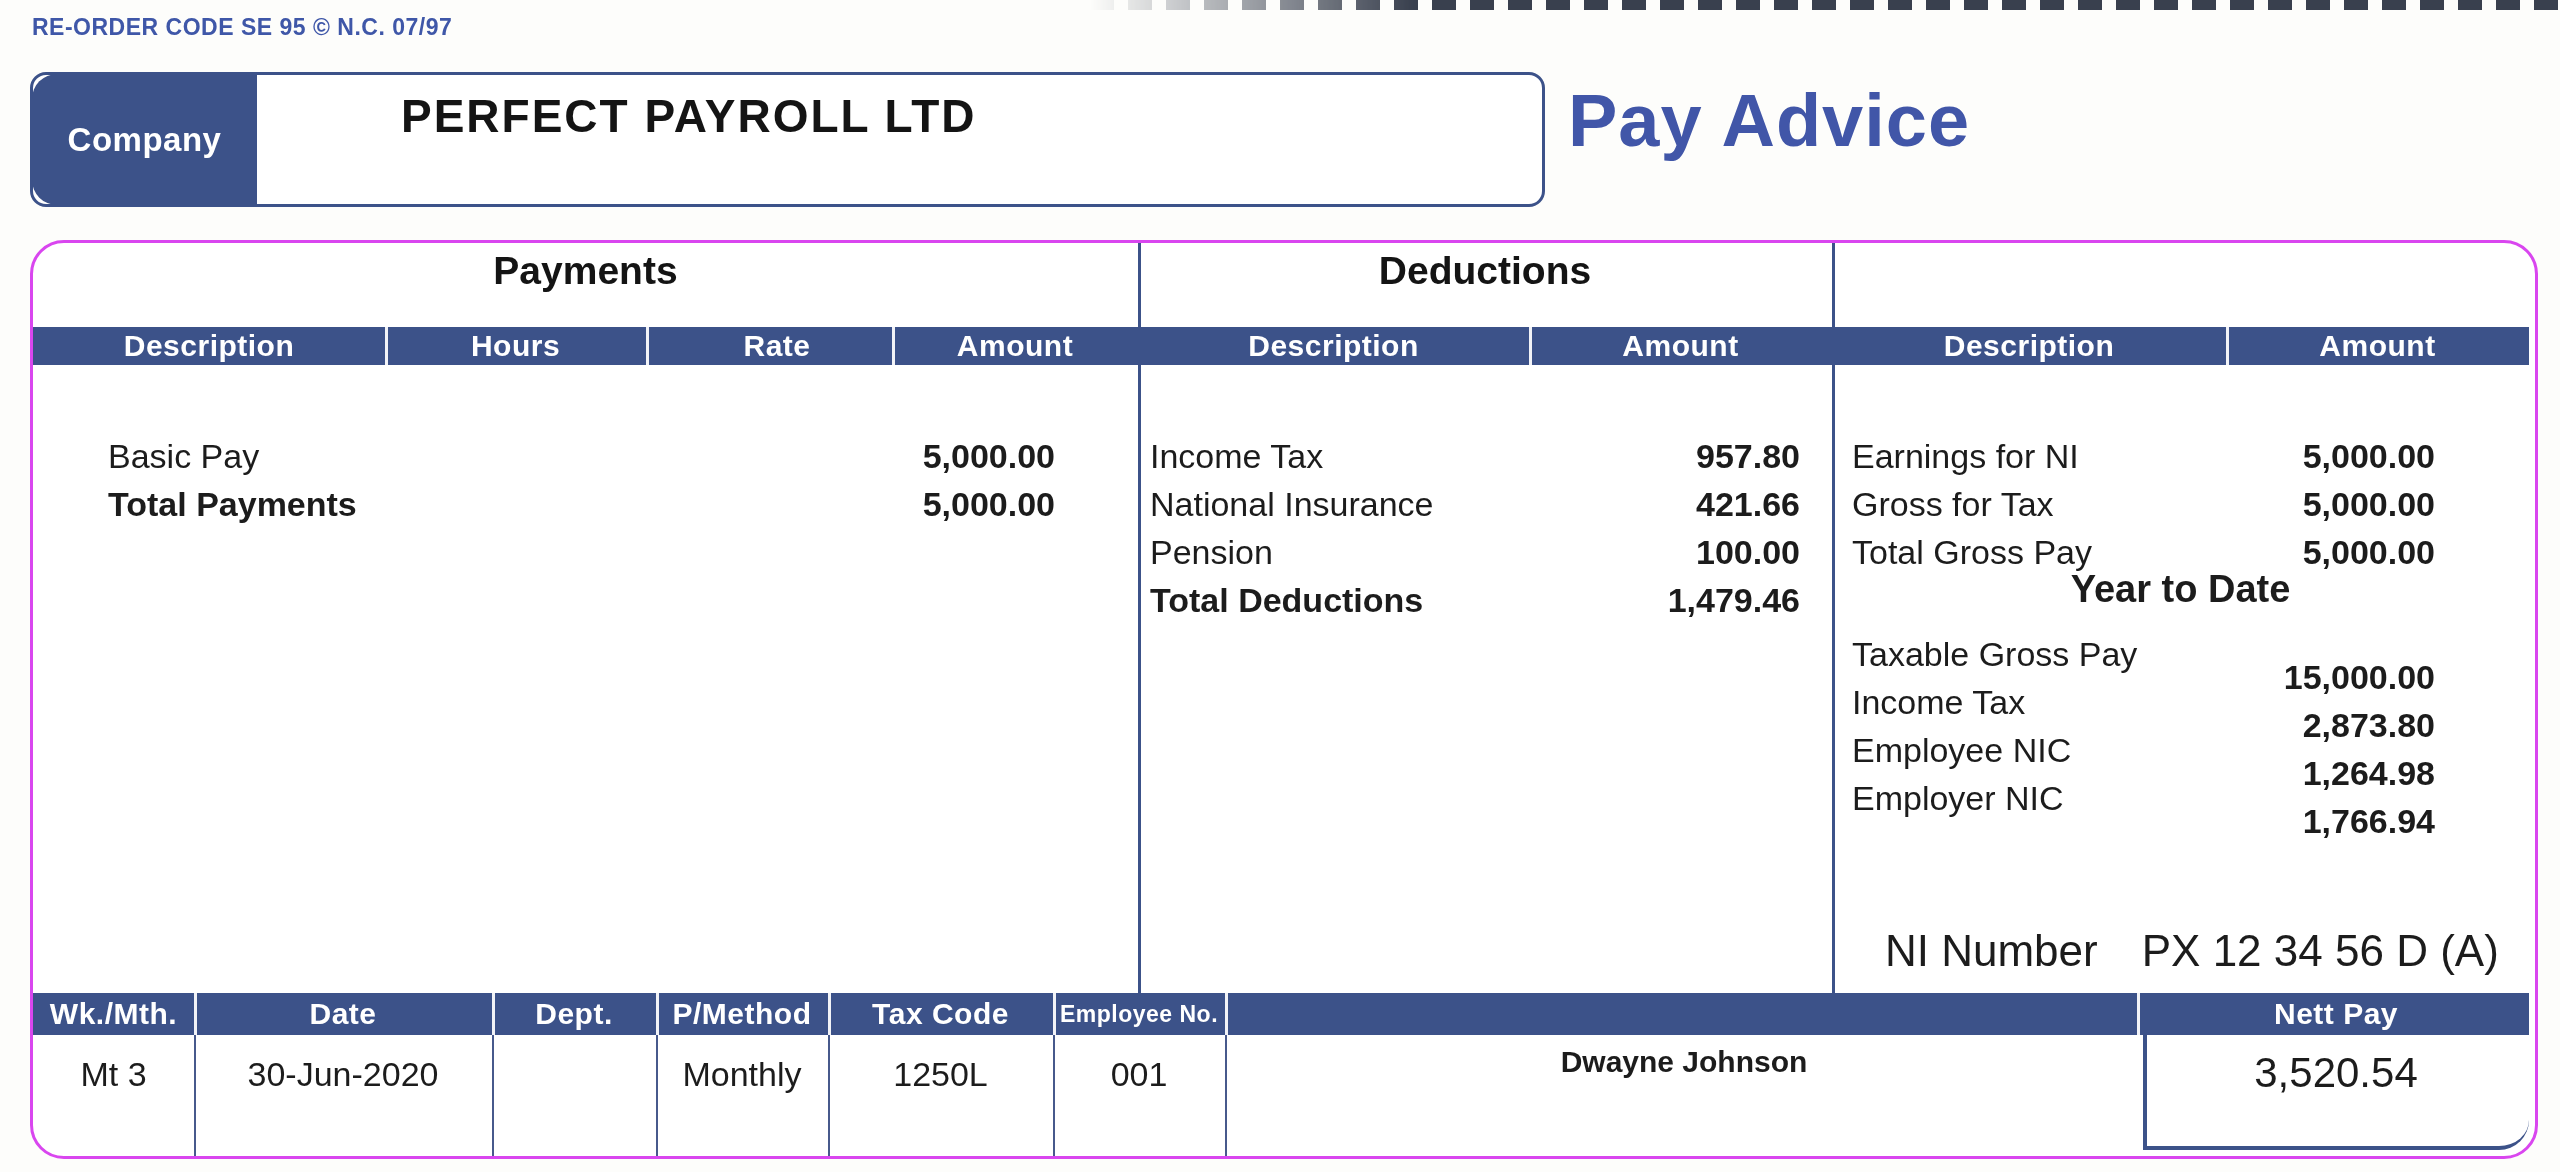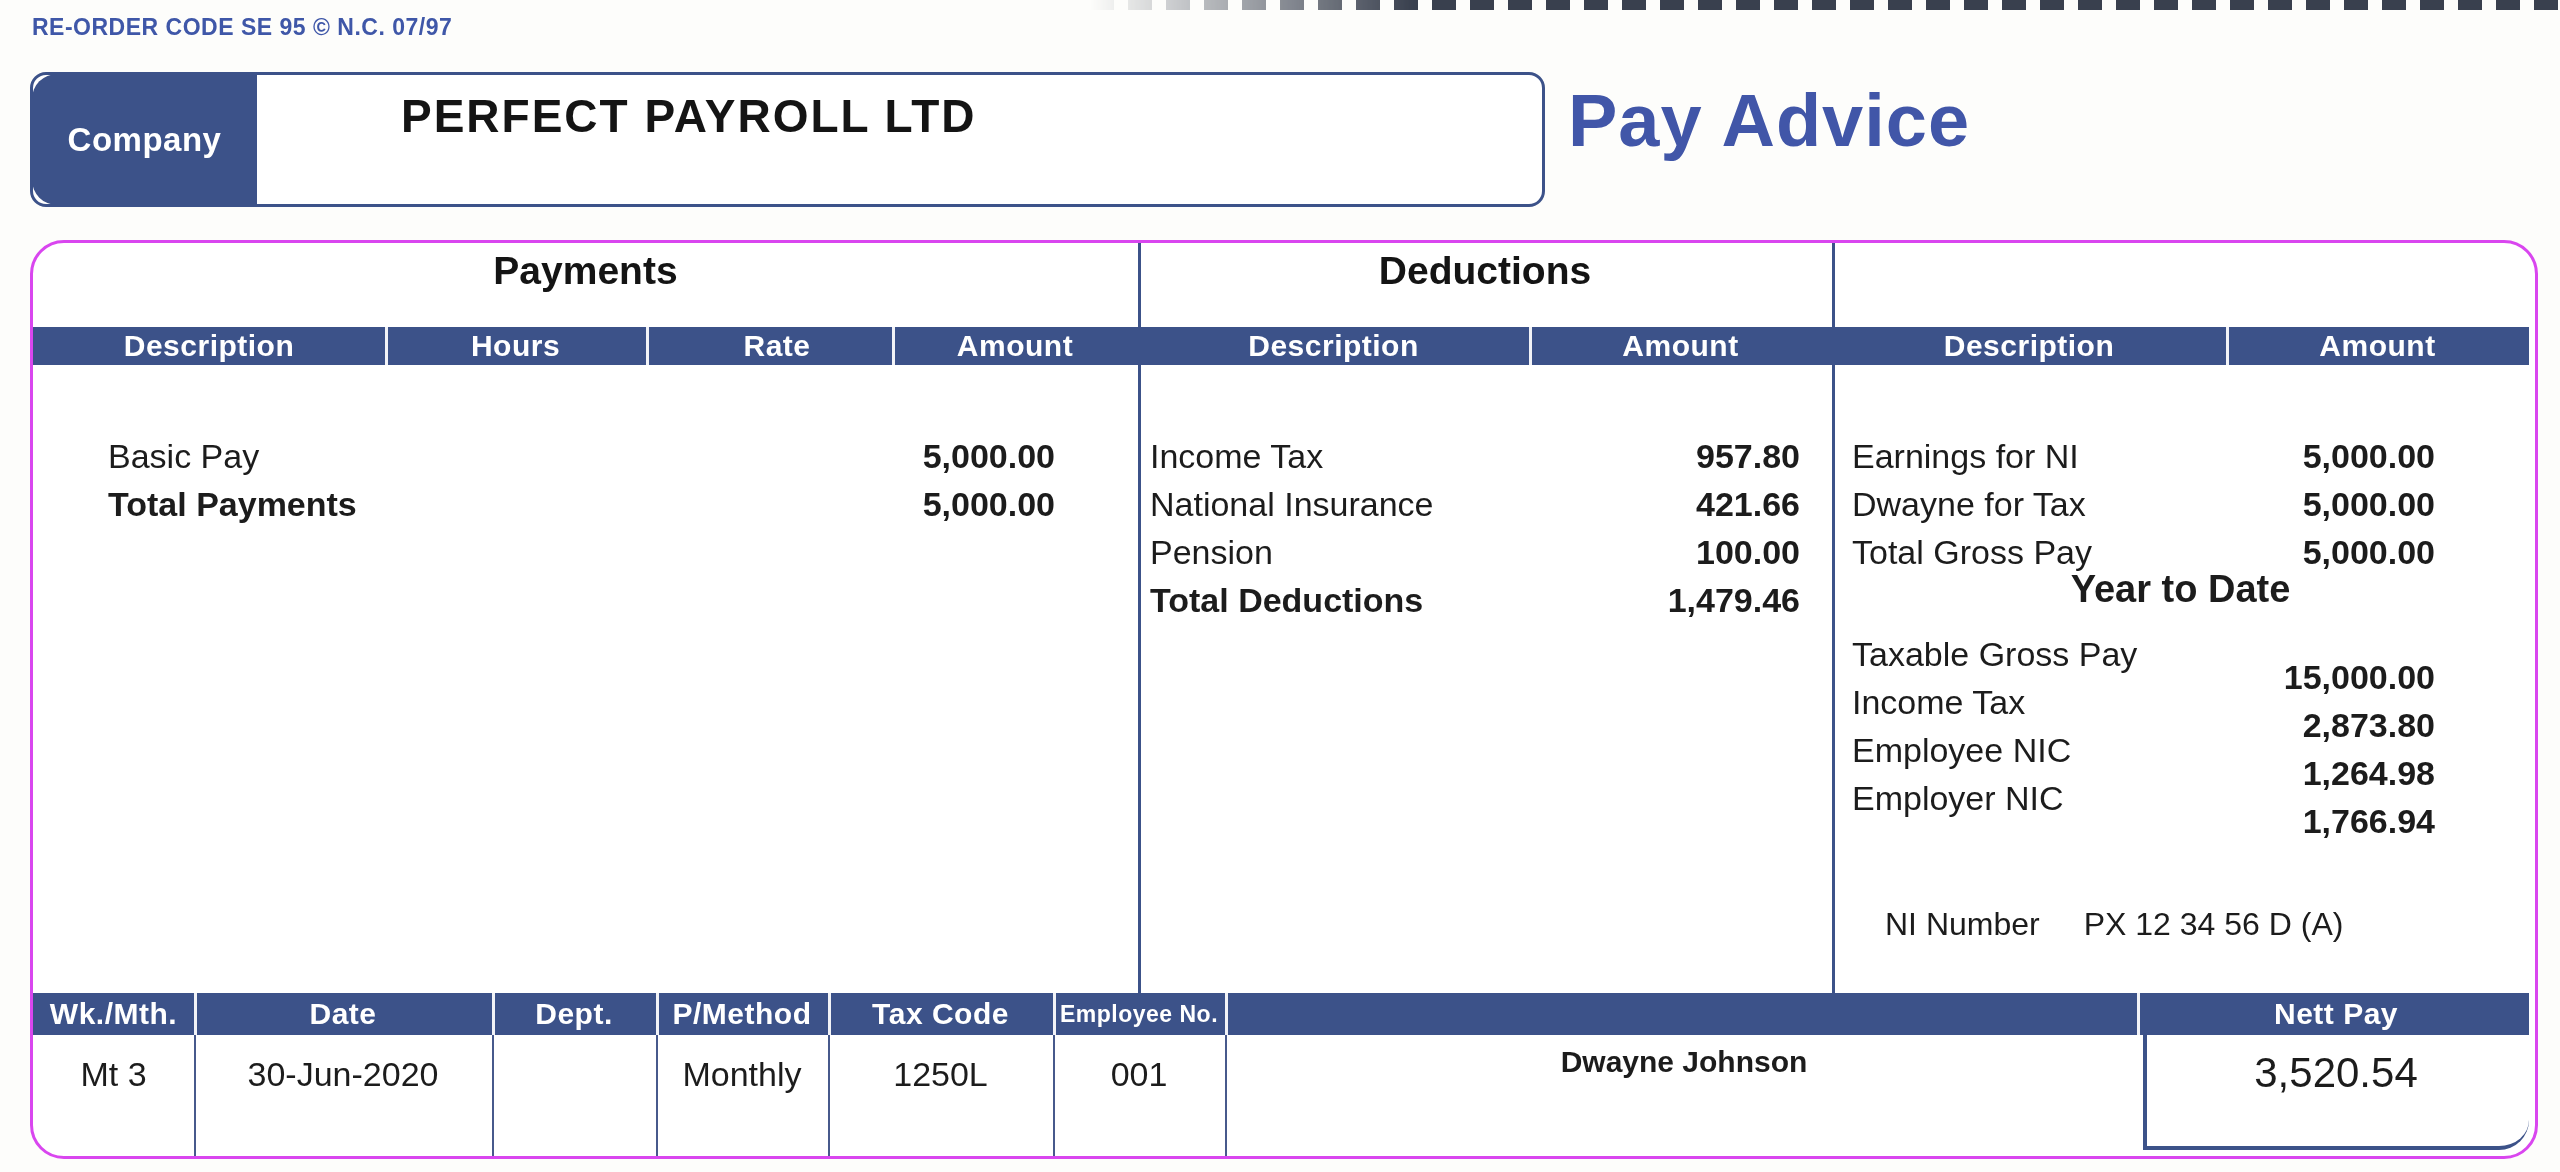--- a/index.html
+++ b/index.html
@@ -73,21 +73,21 @@
 
   .stack{position:absolute;font-size:34px;line-height:48px;}
   .stack div{height:48px;}
   .amounts{text-align:right;font-weight:bold;}
   .b{font-weight:bold;}
 
   .ytd-title{
     position:absolute;left:1799px;top:325px;width:697px;
     text-align:center;font-size:38px;font-weight:bold;
   }
-  .ni-line{position:absolute;left:1852px;top:663px;font-size:32px;}
+  .ni-line{position:absolute;left:1852px;top:683px;font-size:44px;}
   .ni-line .val{margin-left:44px;}
 
   .cell{position:absolute;text-align:center;font-size:34px;}
   .row-divider{position:absolute;top:792px;bottom:0;width:2px;background:#47598c;}
 
   .nett-box{
     position:absolute;left:2110px;top:750px;width:386px;height:157px;
     border:4px solid #3c5289;border-right:none;
     border-bottom-right-radius:30px;
     box-sizing:border-box;
@@ -150,21 +150,21 @@
     </div>
     <div class="stack amounts" style="left:1450px;top:189px;width:317px;">
       <div>957.80</div>
       <div>421.66</div>
       <div>100.00</div>
       <div>1,479.46</div>
     </div>
 
     <div class="stack" style="left:1819px;top:189px;">
       <div>Earnings for NI</div>
-      <div>Dwayne for Tax</div>
+      <div>Gross for Tax</div>
       <div>Total Gross Pay</div>
     </div>
     <div class="stack amounts" style="left:2100px;top:189px;width:302px;">
       <div>5,000.00</div>
       <div>5,000.00</div>
       <div>5,000.00</div>
     </div>
 
     <div class="ytd-title">Year to Date</div>
     <div class="stack" style="left:1819px;top:387px;">

